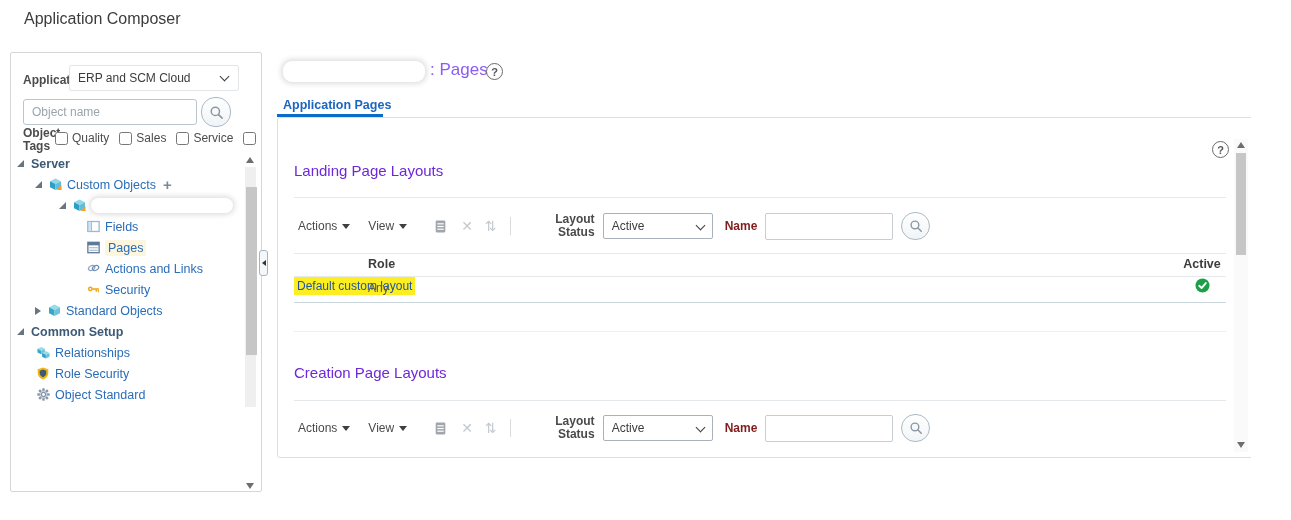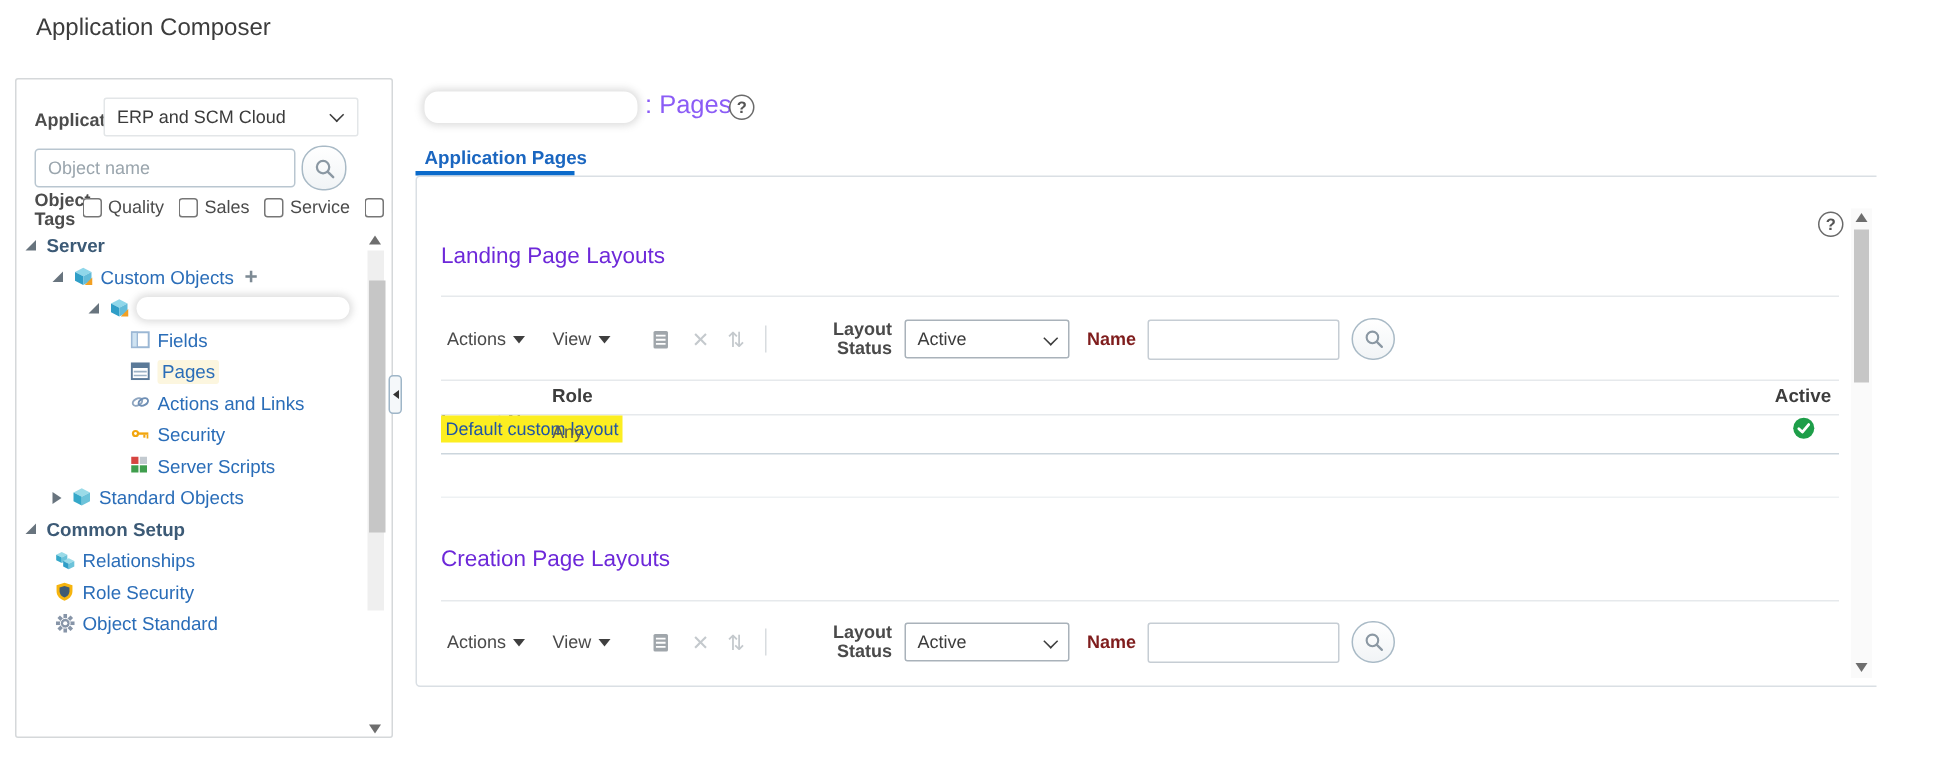--- a/index.html
+++ b/index.html
@@ -242,31 +242,20 @@
             <circle cx="3.6" cy="6" r="2.6" fill="#f2a60f"></circle>
             <circle cx="3.6" cy="6" r="1" fill="#fff"></circle>
             <rect x="5.8" y="5.2" width="7" height="1.7" fill="#f2a60f"></rect>
             <rect x="9.2" y="6.8" width="1.5" height="2.2" fill="#f2a60f"></rect>
             <rect x="11.6" y="6.8" width="1.2" height="2.8" fill="#f2a60f"></rect>
           </svg>
         </span>
         <span class="tree-link">Security</span>
       </div>
 
-      <div class="trow lvl4">
-        <span class="ticon">
-          <svg viewBox="0 0 12 12" width="12" height="12">
-            <rect x="0.5" y="0.5" width="4.8" height="4.8" fill="#d64541"></rect>
-            <rect x="6.2" y="0.5" width="4.8" height="4.8" fill="#c3cad0"></rect>
-            <rect x="0.5" y="6.2" width="4.8" height="4.8" fill="#3f9e4d"></rect>
-            <rect x="6.2" y="6.2" width="4.8" height="4.8" fill="#3f9e4d"></rect>
-          </svg>
-        </span>
-        <span class="tree-link">Server Scripts</span>
-      </div>
 
       <div class="trow lvl2">
         <span class="tri-col"></span>
         <span class="ticon">
           <svg viewBox="0 0 13 13" width="13" height="13">
             <polygon points="6.5,0.5 12,3.3 6.5,6.1 1,3.3" fill="#9adbe8"></polygon>
             <polygon points="1,3.3 6.5,6.1 6.5,12 1,9.2" fill="#35a8c9"></polygon>
             <polygon points="12,3.3 6.5,6.1 6.5,12 12,9.2" fill="#6cc3da"></polygon>
           </svg>
         </span>

